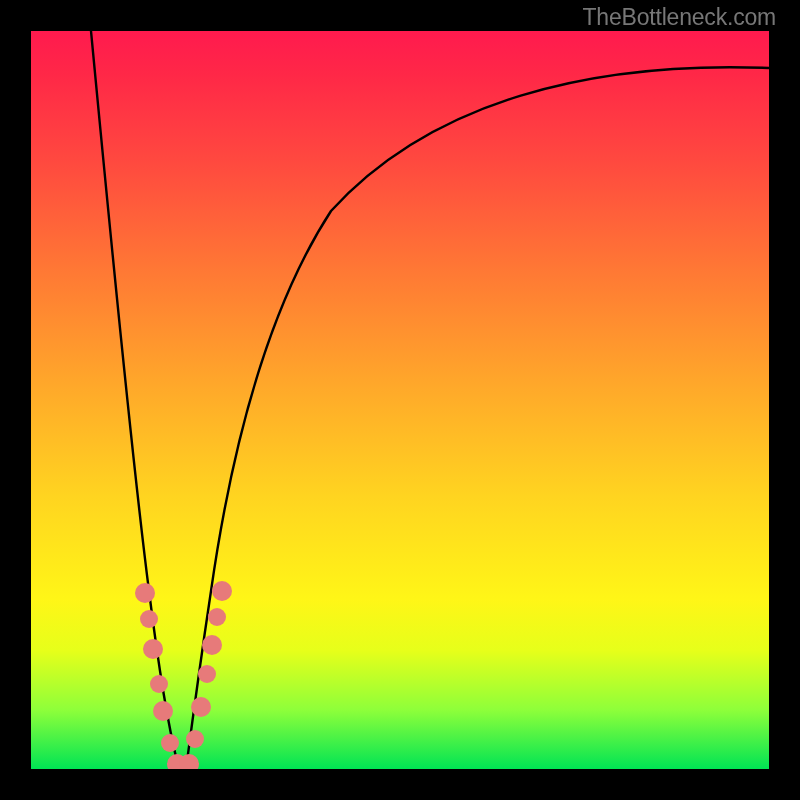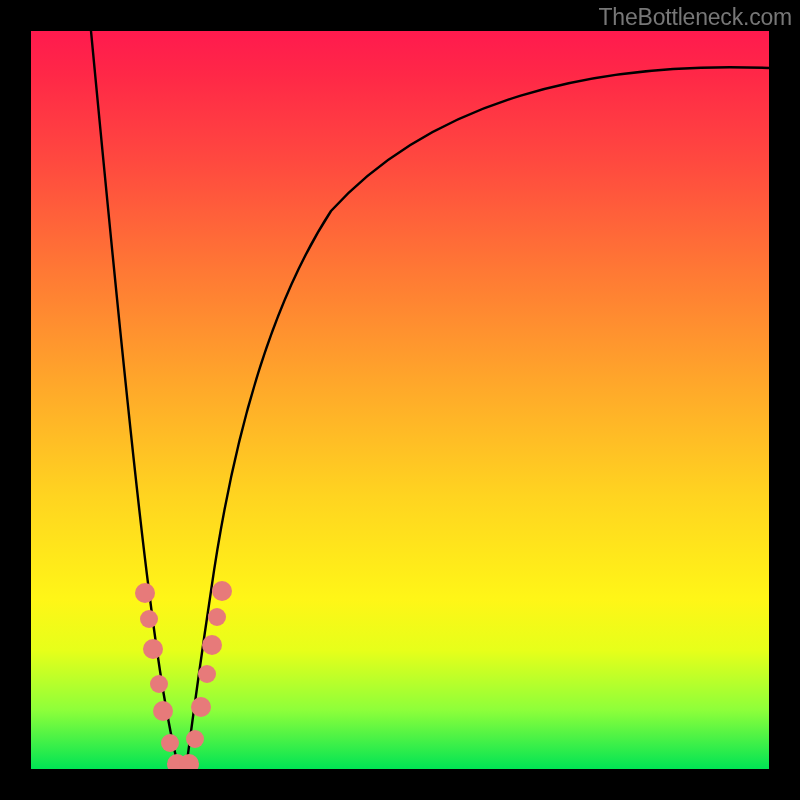--- a/index.html
+++ b/index.html
@@ -35,21 +35,21 @@
       #fff617 77%,
       #e6ff1a 84%,
       #8eff3a 92%,
       #00e454 100%
     );
     overflow: hidden;
   }
   .watermark {
     position: absolute;
     top: 4px;
-    right: 8px;
+    right: 24px;
     color: #777;
     font-size: 23px;
     font-weight: 400;
     user-select: none;
     letter-spacing: -0.2px;
   }
   svg.curve {
     position: absolute;
     top: 0;
     left: 0;

